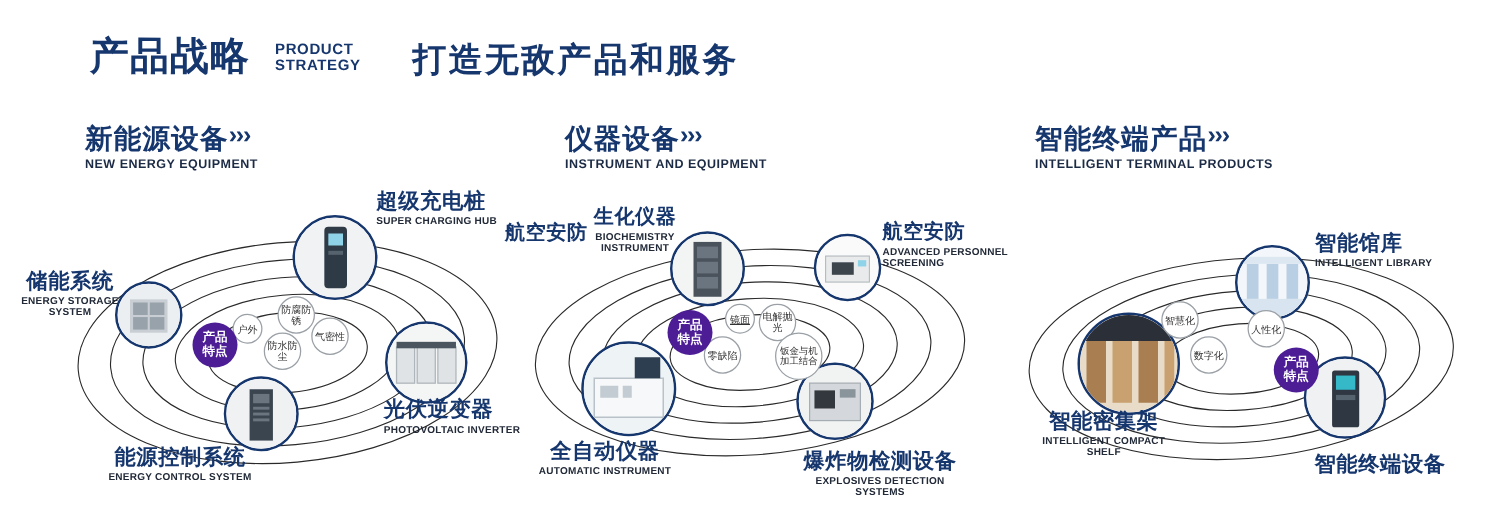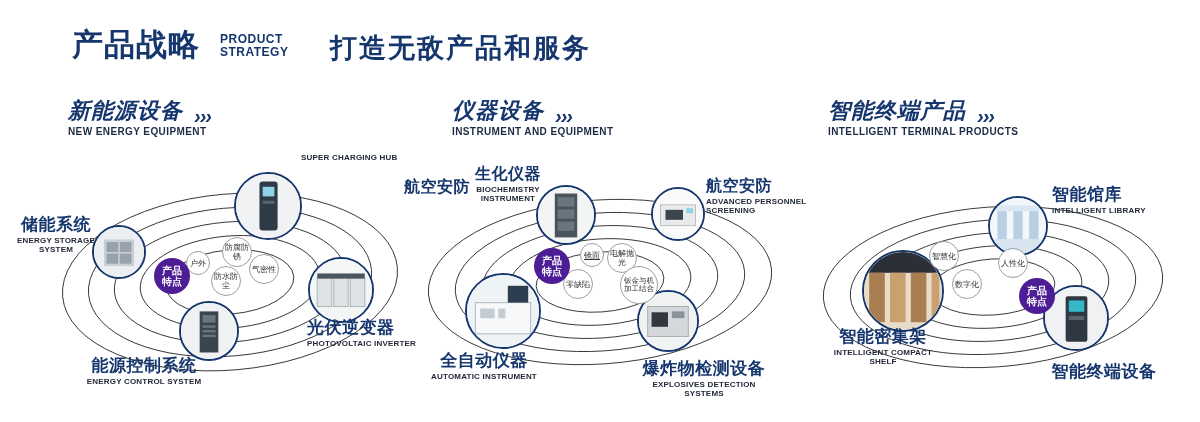--- a/index.html
+++ b/index.html
@@ -5,21 +5,21 @@
   html,body{margin:0;padding:0;background:#ffffff;}
   .canvas{
     position:relative;width:1200px;height:422px;background:#ffffff;overflow:hidden;
     font-family:"Liberation Sans","DejaVu Sans",sans-serif;color:#16366e;
   }
   
   .hdr-title{position:absolute;left:72px;top:24px;font-size:31px;font-weight:900;letter-spacing:1px;}
   .hdr-sub{position:absolute;left:220px;top:33px;font-size:12px;font-weight:700;line-height:13px;letter-spacing:.5px;}
   .hdr-tag{position:absolute;left:330px;top:30px;font-size:27px;font-weight:900;letter-spacing:2px;}
   
-  .sec-title{position:absolute;display:flex;align-items:flex-end;gap:11px;font-size:22px;font-weight:900;letter-spacing:1px;font-style:italic;}
+  .sec-title{position:absolute;display:flex;align-items:flex-start;gap:0;font-size:22px;font-weight:900;letter-spacing:1px;}
   .sec-title .arrows{font-size:20px;font-weight:900;letter-spacing:-1px;line-height:1;padding-top:2px;}
   .sec-sub{position:absolute;font-size:10px;font-weight:700;color:#1c2b45;letter-spacing:.4px;}
   
   .orbits{position:absolute;z-index:1;}
   
   .node{position:absolute;z-index:2;border:2.5px solid #16366e;border-radius:50%;overflow:hidden;background:#fff;box-sizing:border-box;}
   .node svg{display:block;width:100%;height:100%;}
   
   .nlabel{position:absolute;z-index:3;}
   .nlabel .zh{font-size:17px;font-weight:900;color:#16366e;letter-spacing:.5px;line-height:19px;}
@@ -98,20 +98,21 @@
       <rect x="23" y="29" width="14" height="2.5" fill="#6b7580"></rect>
       <rect x="23" y="34" width="14" height="2.5" fill="#6b7580"></rect>
     </svg>
   </div>
 
   <div class="nlabel ta-c" style="left:8px;top:215px;width:96px;">
     <div class="zh">储能系统</div>
     <div class="en">ENERGY STORAGE SYSTEM</div>
   </div>
   <div class="nlabel ta-l" style="left:301px;top:151px;width:125px;">
+    <div class="zh">超级充电桩</div>
     <div class="en">SUPER CHARGING HUB</div>
   </div>
   <div class="nlabel ta-l" style="left:307px;top:318px;width:125px;">
     <div class="zh">光伏逆变器</div>
     <div class="en">PHOTOVOLTAIC INVERTER</div>
   </div>
   <div class="nlabel ta-c" style="left:78px;top:356px;width:132px;">
     <div class="zh">能源控制系统</div>
     <div class="en">ENERGY CONTROL SYSTEM</div>
   </div>

